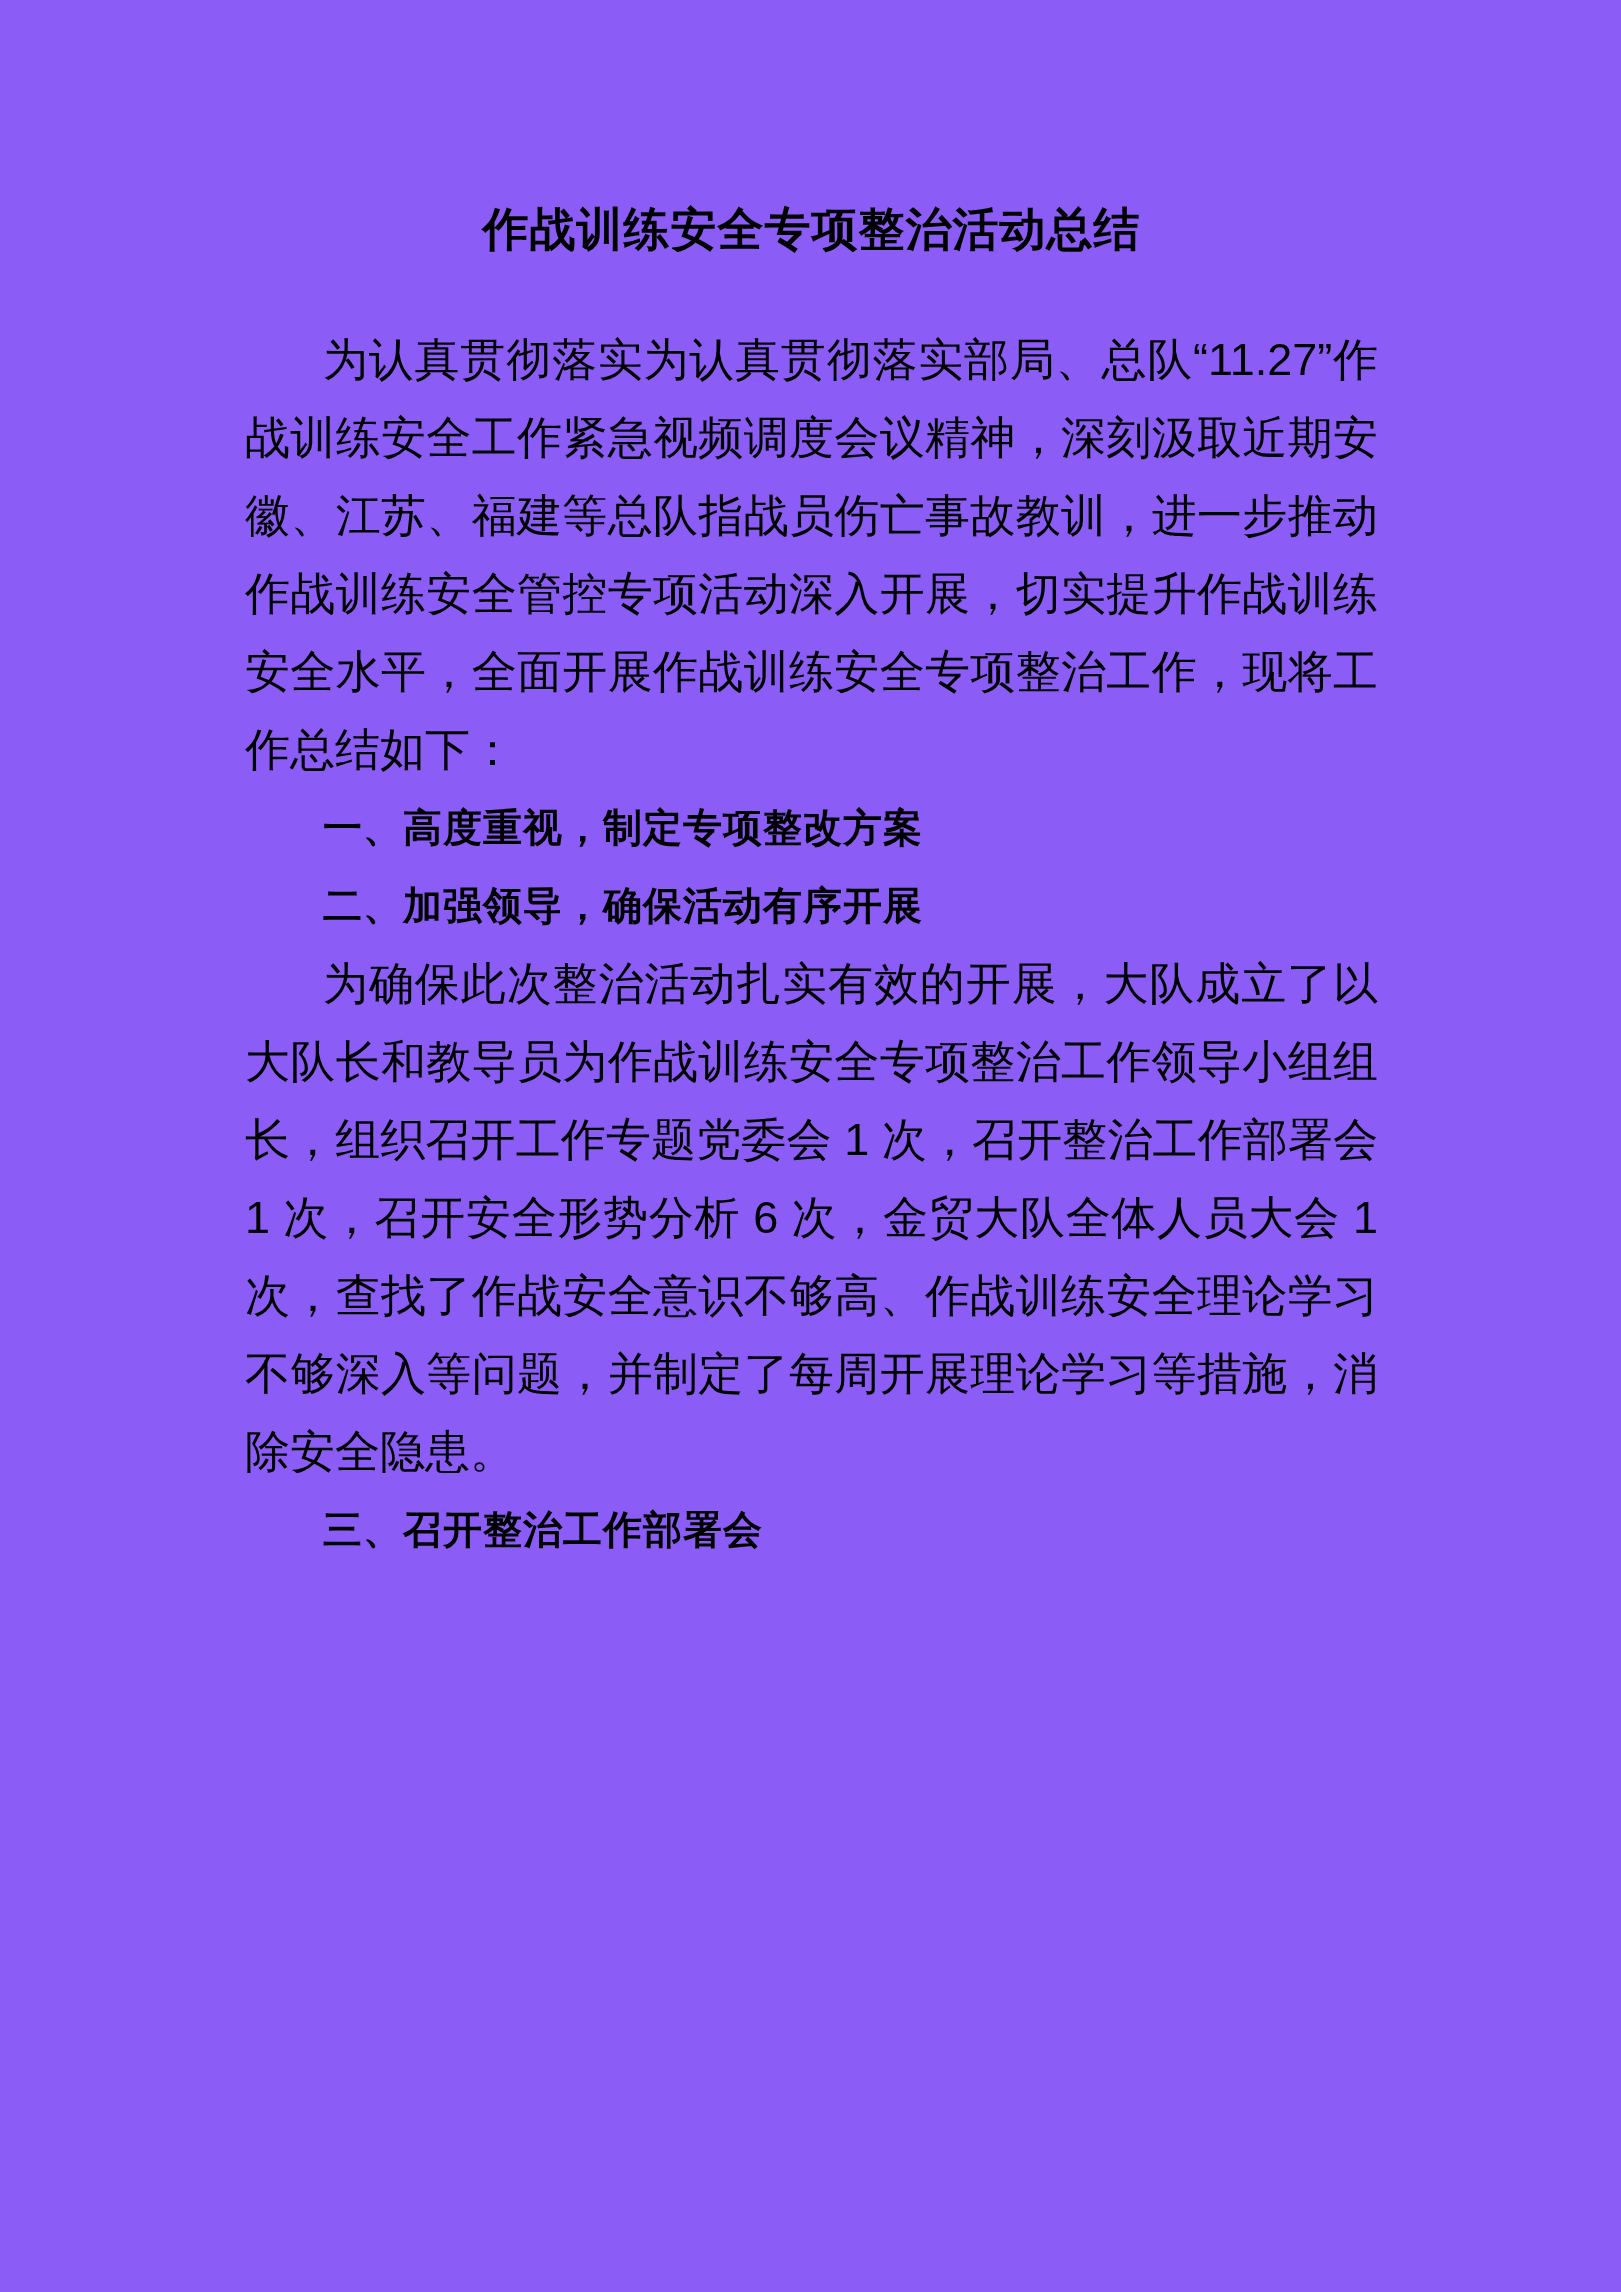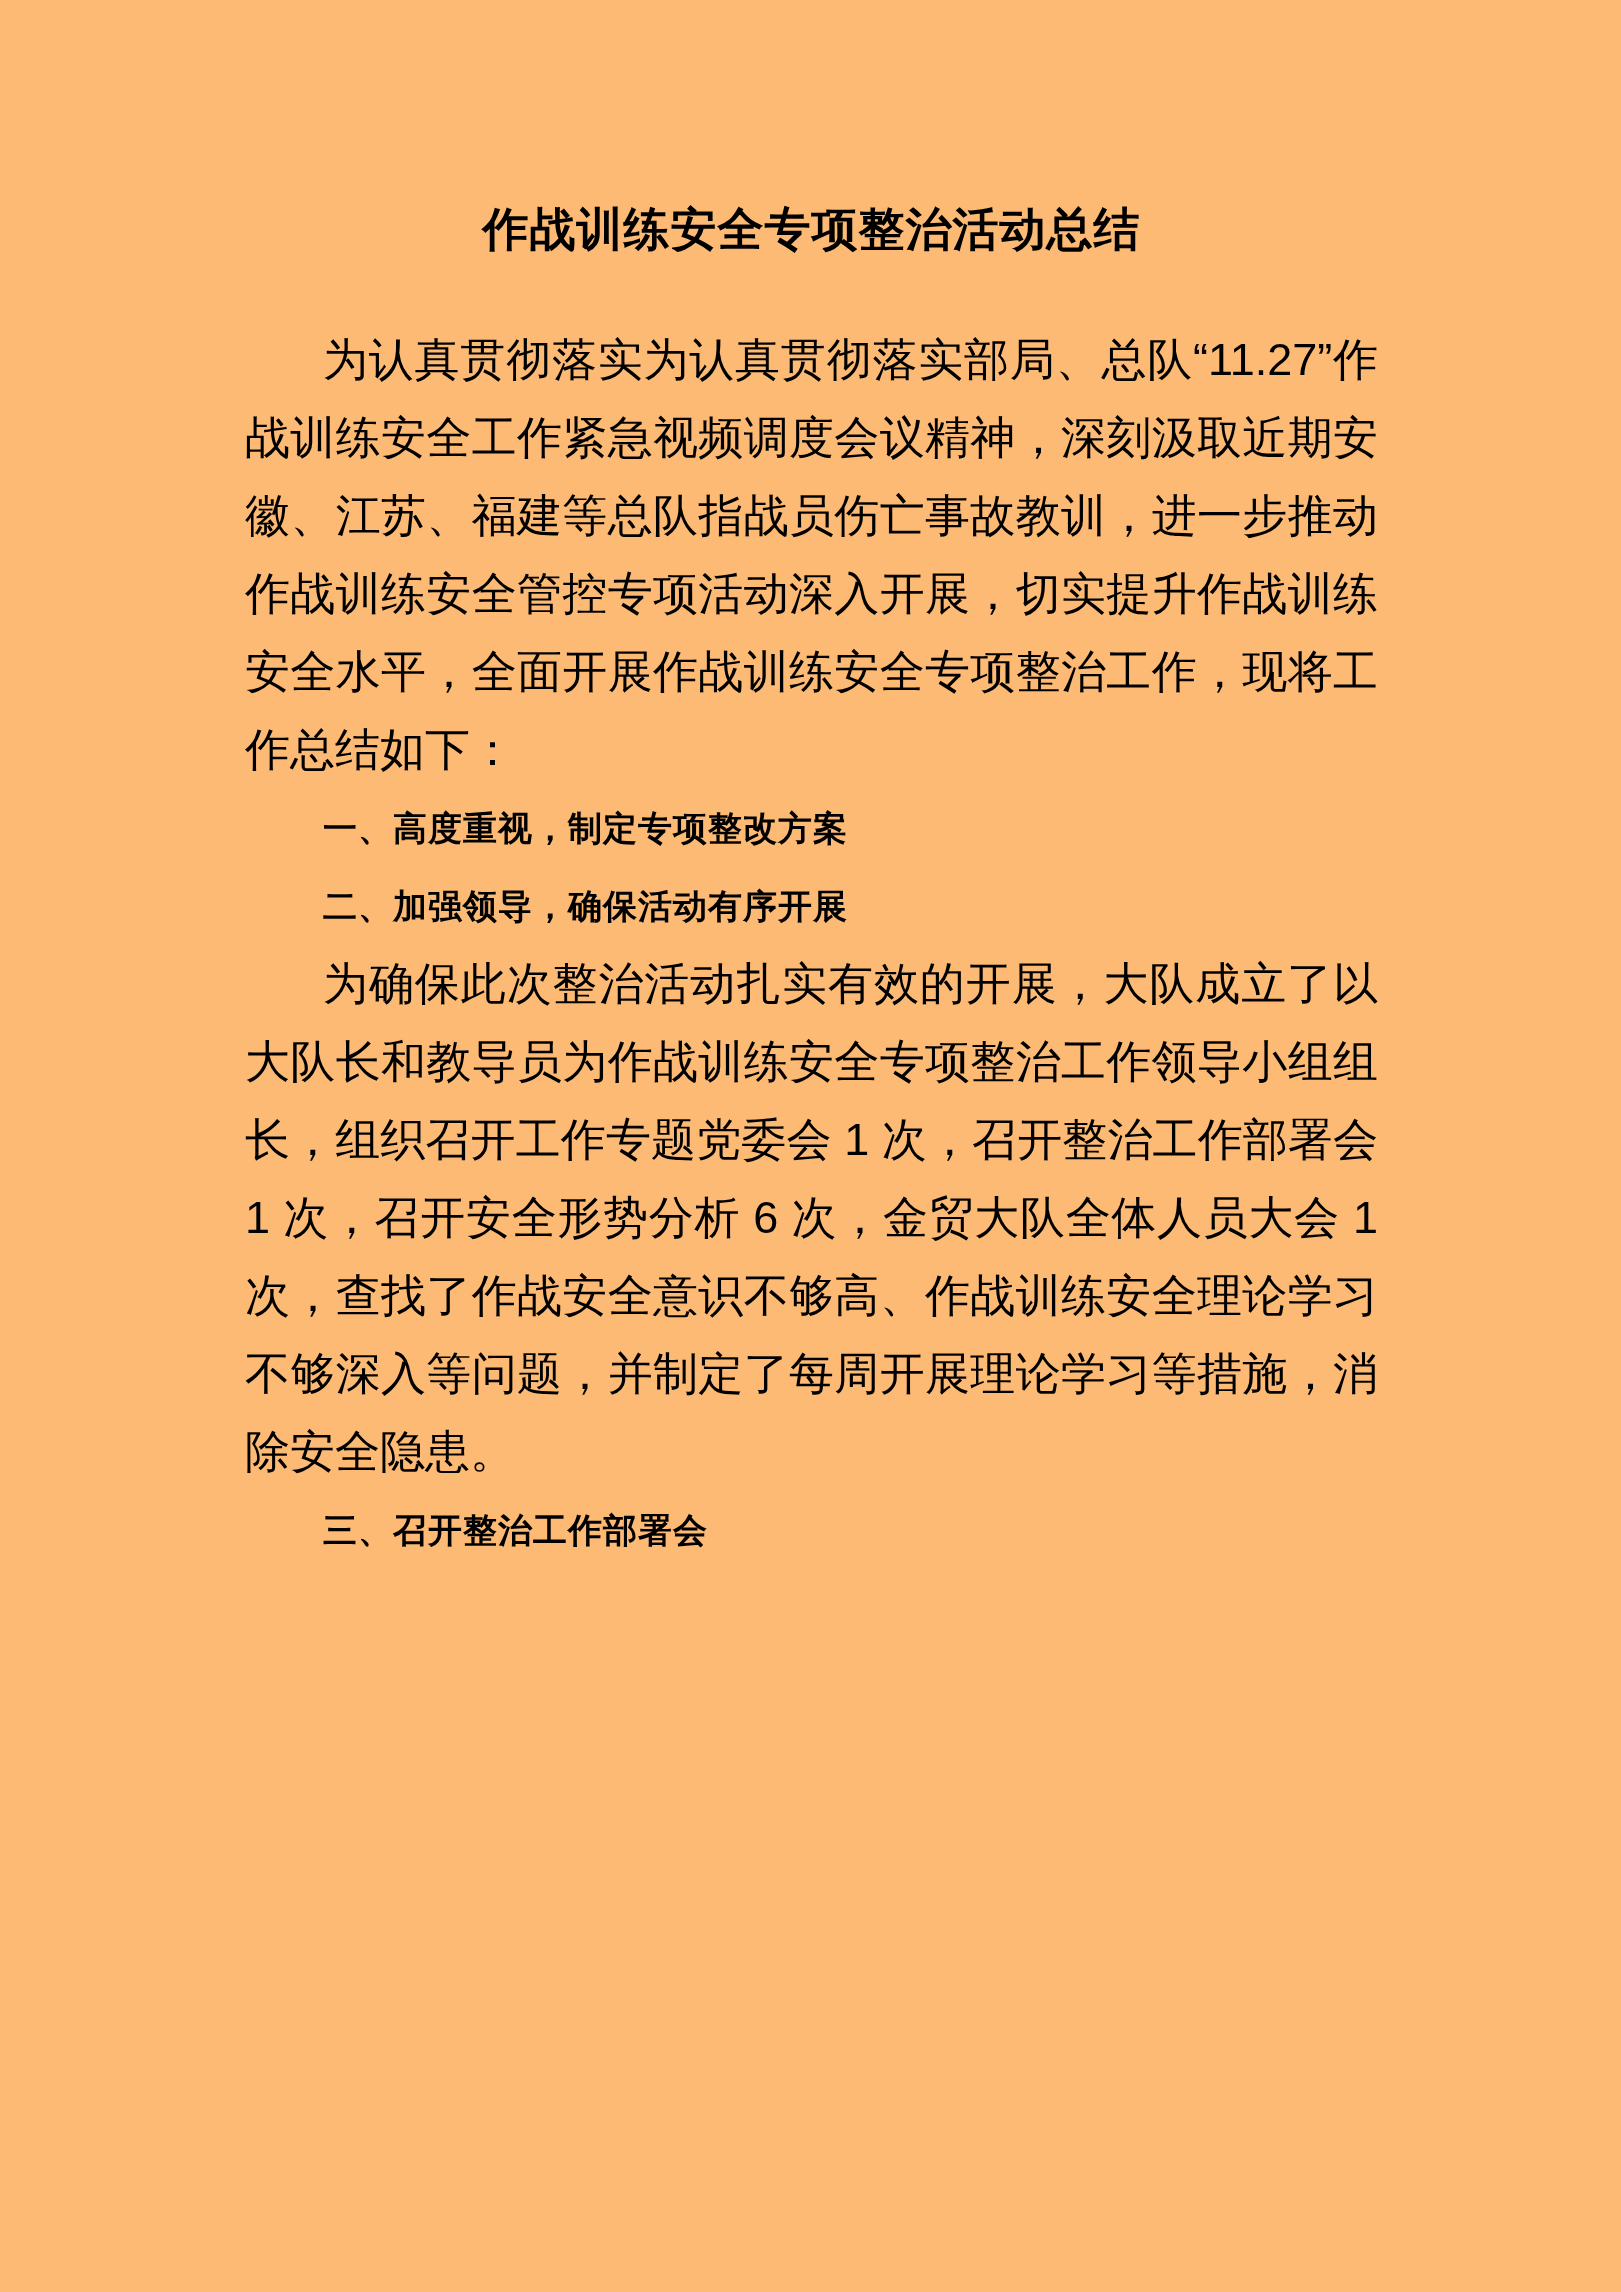--- a/index.html
+++ b/index.html
@@ -15,21 +15,21 @@
     color: #000000;
     overflow: hidden;
   }
 
   .page {
     position: absolute;
     left: 0;
     top: 0;
     width: 1621px;
     height: 2293px;
-    background: #fdba74;
+    background: #8b5cf6;
   }
 
   .doc-body {
     position: absolute;
     left: 245px;
     top: 0;
     width: 1133px;
   }
 
   .doc-title {
@@ -61,21 +61,21 @@
 
   .para.indent-small {
     text-indent: 35px;
   }
 
   .para.center-last {
     text-align-last: center;
   }
 
   .heading {
-    font-size: 34px;
+    font-size: 39px;
     line-height: 78px;
     margin: 0;
     text-indent: 78px;
     letter-spacing: 1px;
   }
 
   .gap-title {
     height: 62px;
   }
 </style>

